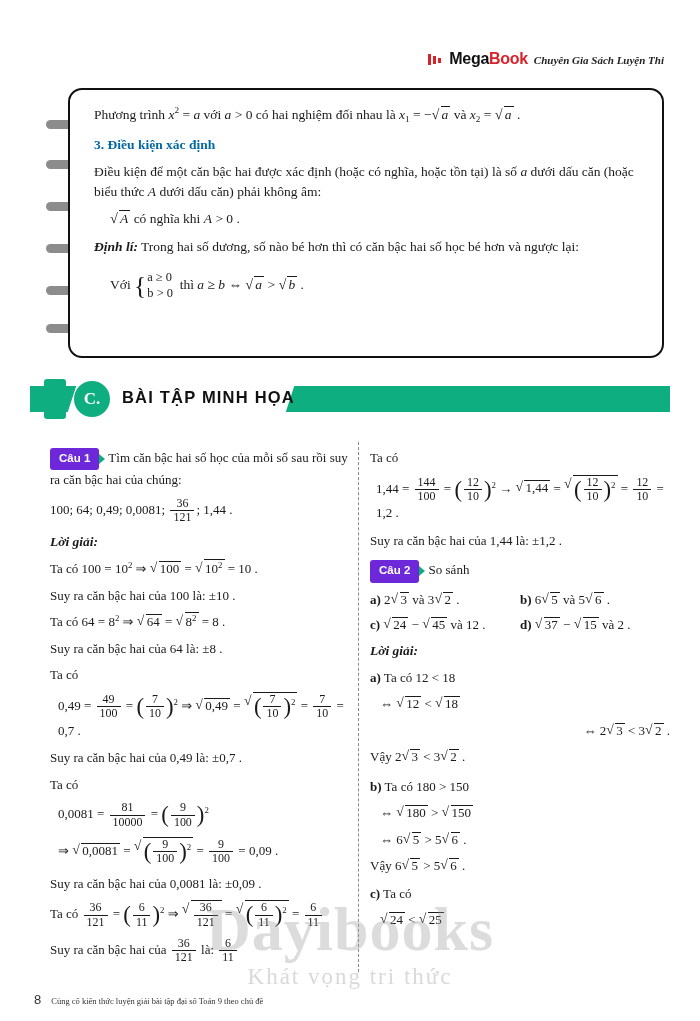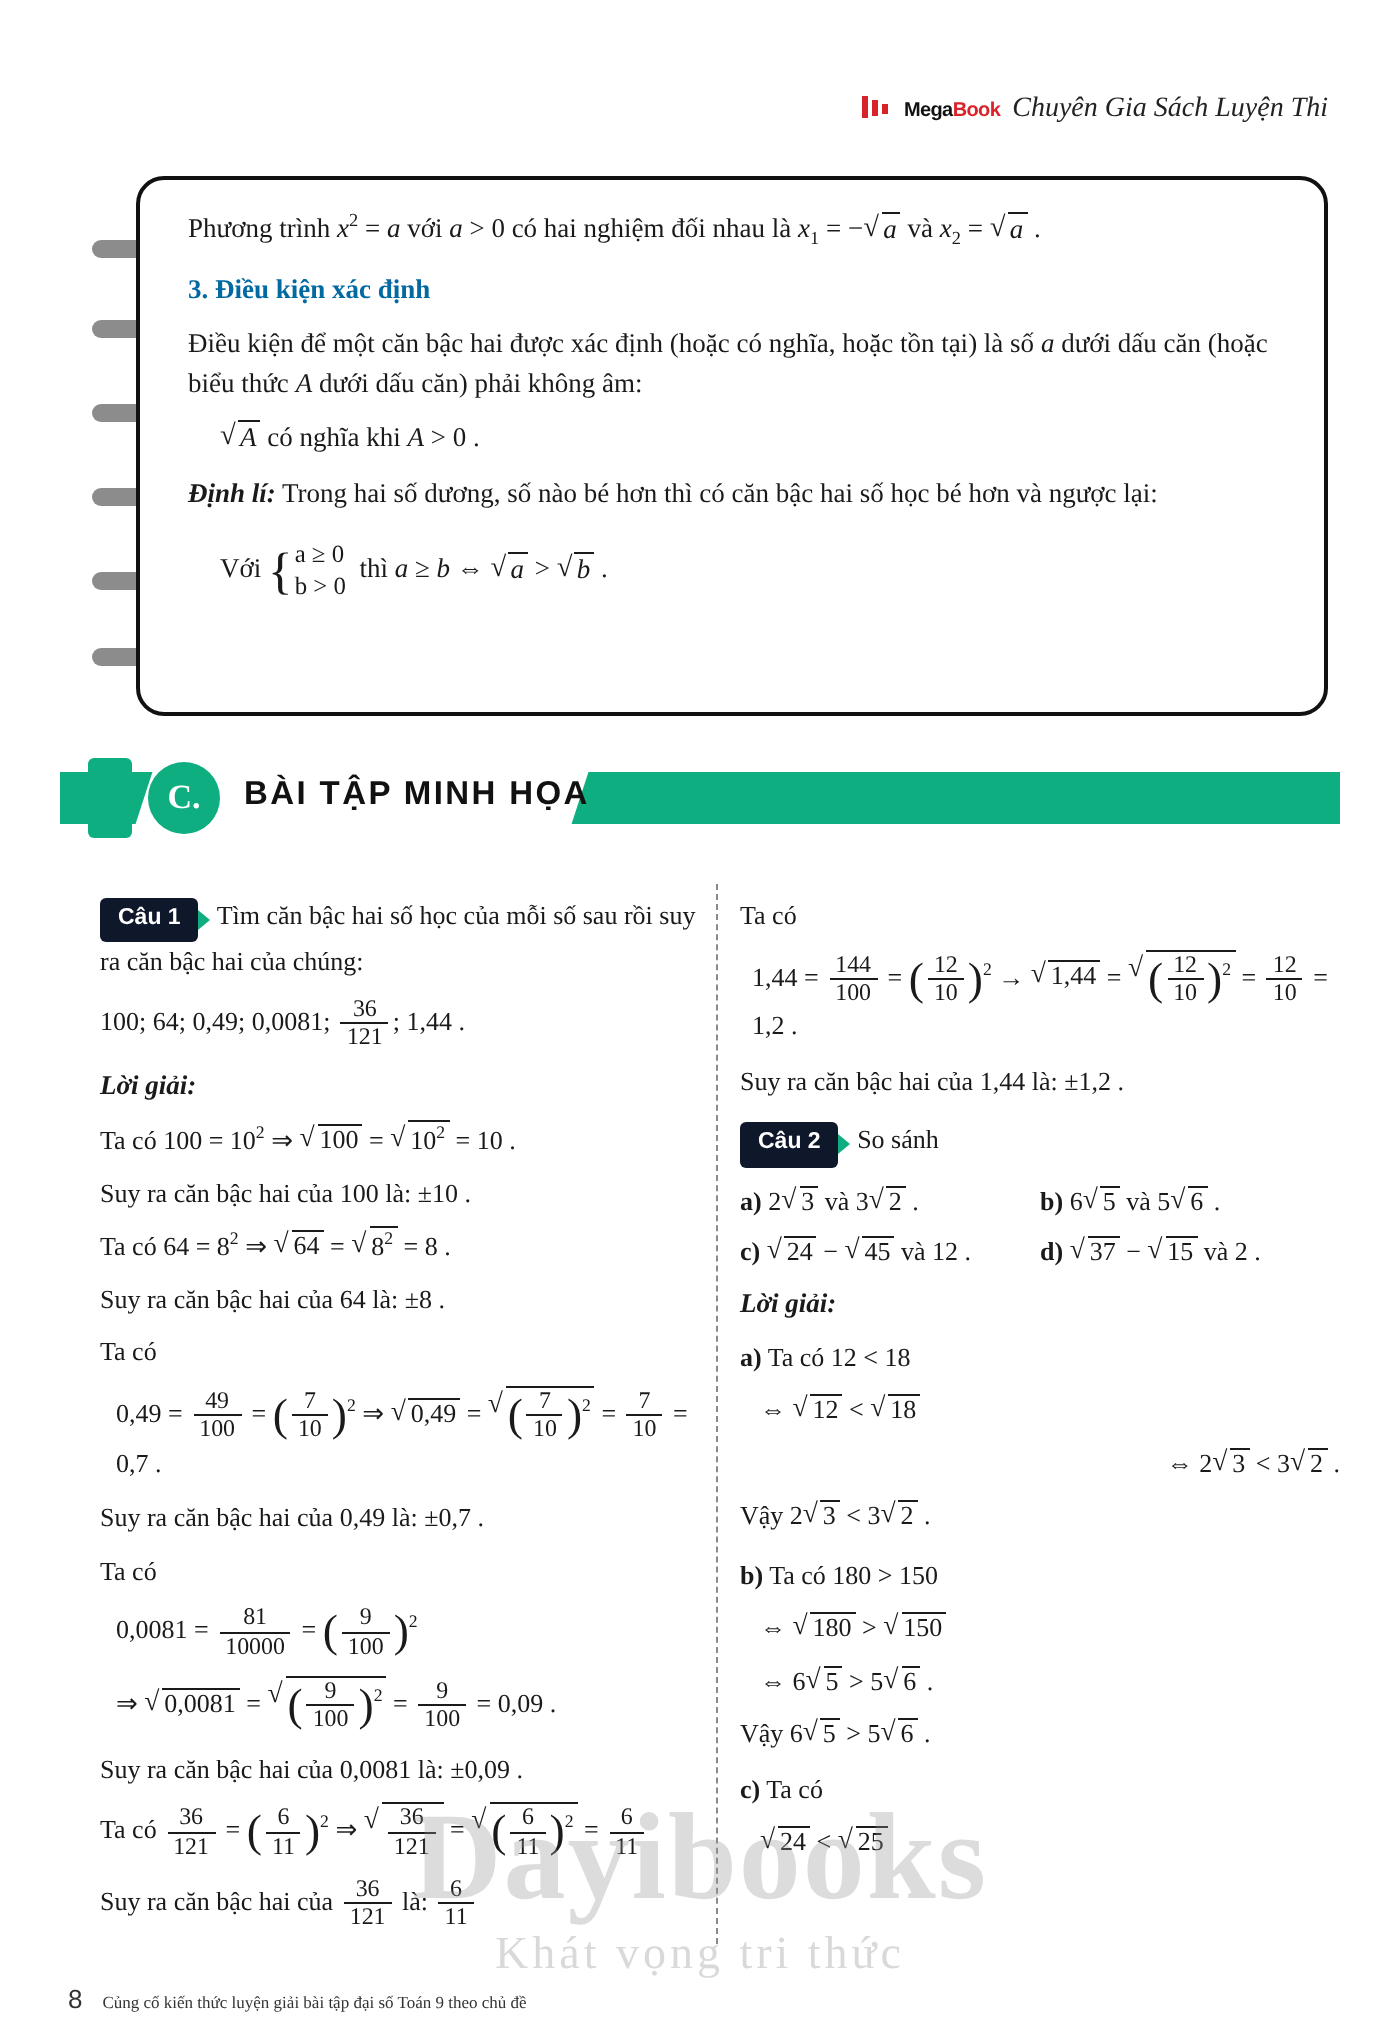--- a/index.html
+++ b/index.html
@@ -44,31 +44,31 @@
     width: 3px;
     height: 11px;
     background: #d8232a;
   }
   .logo-mark i:nth-child(1) { left: 0; height: 11px; }
   .logo-mark i:nth-child(2) { left: 5px; height: 8px; top: 2px; }
   .logo-mark i:nth-child(3) { left: 10px; height: 5px; top: 4px; }
   .logo-text {
     font-family: "Liberation Sans", sans-serif;
     font-weight: bold;
-    font-size: 10px;
+    font-size: 16px;
     letter-spacing: -0.3px;
     color: #111;
     margin-top: 28px;
   }
   .logo-text .book { color: #d8232a; }
   .logo-tag {
     font-family: "Liberation Serif", serif;
     font-style: italic;
-    font-weight: normal;
-    font-size: 14px;
+    font-weight: bold;
+    font-size: 11px;
     color: #222;
   }
 
   
   .theory-box {
     position: absolute;
     left: 68px;
     top: 88px;
     width: 596px;
     height: 270px;
@@ -263,21 +263,21 @@
     top: 442px;
     width: 0;
     height: 530px;
     border-left: 1px dashed #8a8a8a;
   }
   .col-left p, .col-right p {
     margin: 0 0 7px 0;
   }
   .cau-tag {
     display: inline-block;
-    background: #0f172a;
+    background: #6d28d9;
     color: #fff;
     font-family: "Liberation Sans", sans-serif;
     font-weight: bold;
     font-size: 11.5px;
     padding: 2px 9px 3px 9px;
     border-radius: 3px;
     margin-right: 6px;
     position: relative;
   }
   .cau-tag::after {

